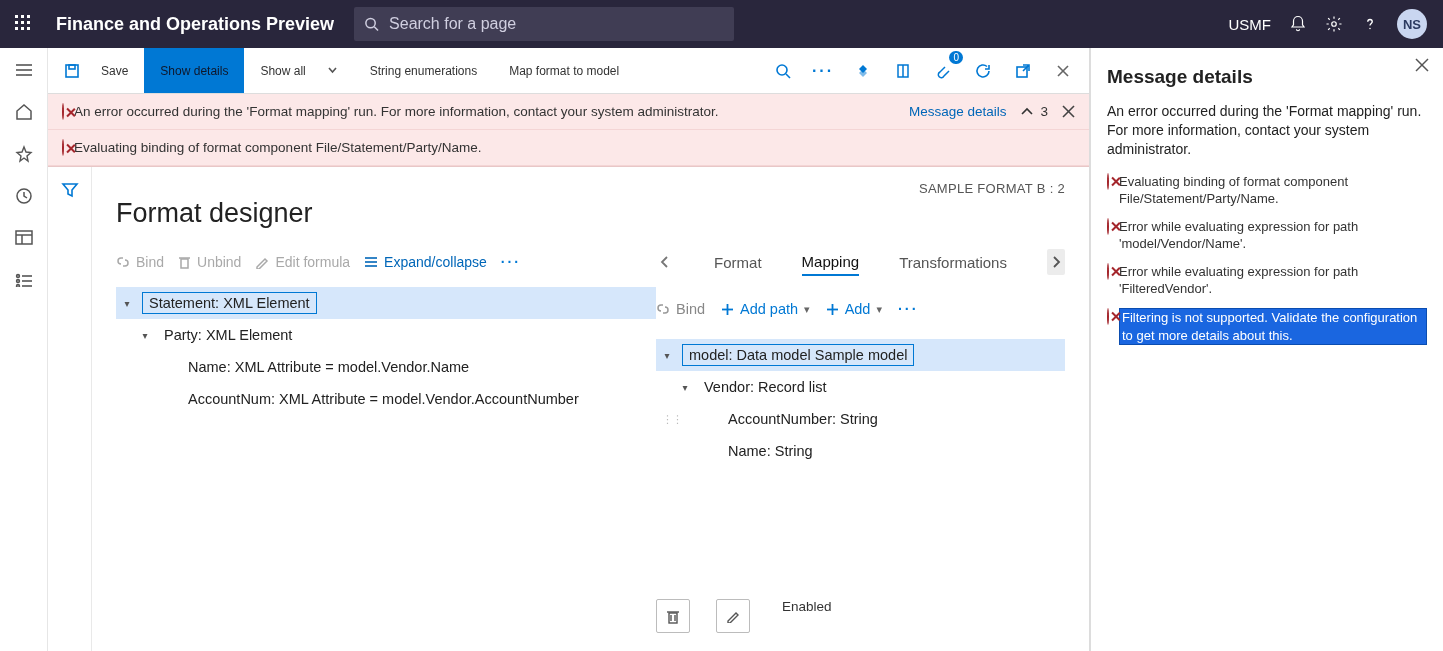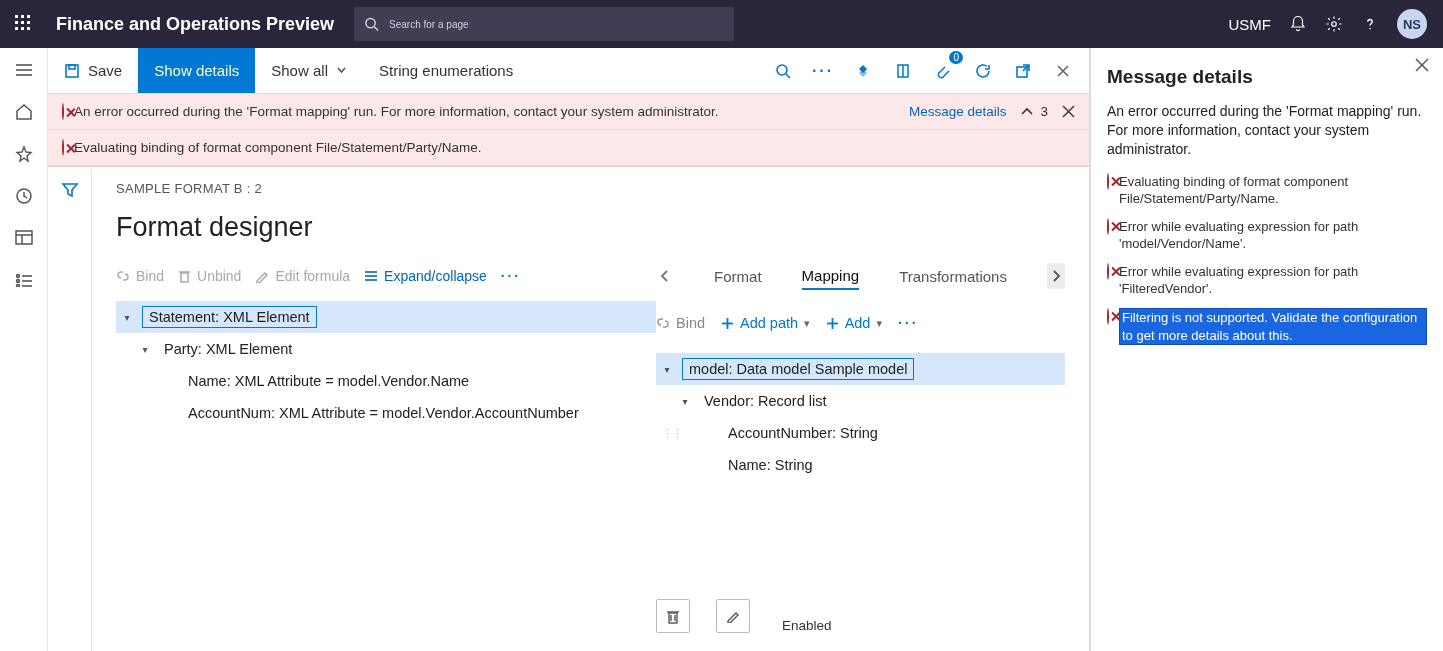--- a/index.html
+++ b/index.html
@@ -5,40 +5,40 @@
   * { box-sizing: border-box; font-family: "Segoe UI", Arial, sans-serif; }
   body { margin: 0; background: #fff; overflow: hidden; }
   .root { width: 1443px; height: 651px; display: flex; flex-direction: column; position: relative; }
 
   
   .top-header { height: 48px; background: #29263c; color: #fff; display: flex; align-items: center; }
   .top-header .waffle { width: 48px; display: flex; align-items:center; justify-content:center; cursor:pointer;}
   .top-header .app-title { font-size: 18px; font-weight: 600; padding: 0 20px 0 8px; }
   .top-header .search-wrap { flex: 0 0 380px; display:flex; align-items:center; }
   .top-header .search { display:flex; align-items:center; background:#403d54; border-radius:2px; height:34px; width:100%; padding:0 10px; color:#ddd;}
-  .top-header .search input { background:transparent; border:none; color:#ffffff; font-size:10px; margin-left:8px; width:100%; outline:none;}
+  .top-header .search input { background:transparent; border:none; color:#ffffff; font-size:16px; margin-left:8px; width:100%; outline:none;}
   .top-header .search input::placeholder{color:#d0cfe0;}
   .top-header .spacer { flex:1; }
   .top-header .right-icons { display:flex; align-items:center; gap:18px; padding-right:16px;}
   .top-header .right-icons .txt { font-size:15px; }
   .top-header .right-icons .circle { width:30px; height:30px; border-radius:50%; background:#c9d6f0; color:#2b3a60; display:flex; align-items:center; justify-content:center; font-size:13px; font-weight:600;}
   .hicon { width:18px; height:18px; display:inline-flex; align-items:center; justify-content:center; cursor:pointer;}
 
   
   .below-header { display:flex; height:calc(651px - 48px); }
   .left-rail { width:48px; border-right:1px solid #e6e6e6; display:flex; flex-direction:column; align-items:center; padding-top:12px; gap:22px; color:#555;}
   .left-rail .ri { width:20px; height:20px; display:flex; align-items:center; justify-content:center; cursor:pointer;}
 
   .main-area { flex:1; display:flex; flex-direction:column; border-right:1px solid #dcdcdc; min-width:0;}
   
   
   .cmdbar { height:46px; display:flex; align-items:stretch; border-bottom:1px solid #ddd; background:#fff; position:relative;}
-  .cmdbar .cmd { display:flex; align-items:center; padding:0 16px; font-size:15px; color:#333; cursor:pointer; gap:8px;}
+  .cmdbar .cmd { display:flex; align-items:center; padding:0 16px; font-size:12px; color:#333; cursor:pointer; gap:21px;}
   .cmdbar .cmd.save svg{color:#0078d4;}
-  .cmdbar .cmd.active { background:#0078d4; color:#fef9c3; }
+  .cmdbar .cmd.active { background:#0078d4; color:#0f172a; }
   .cmdbar .right-cmds { margin-left:auto; display:flex; align-items:center; gap:4px; padding-right:8px;}
   .cmdbar .iconbtn { width:36px; height:36px; display:flex; align-items:center; justify-content:center; color:#0078d4; cursor:pointer; border-radius:2px;}
   .cmdbar .iconbtn.gray{color:#555;}
   .cmdbar .badge { position:relative; }
   .cmdbar .badge .n { position:absolute; top:-2px; right:-2px; background:#0078d4; color:#fff; border-radius:8px; font-size:10px; padding:0 4px; line-height:13px;}
 
   
   .banner-zone { border-bottom:1px solid #e8c7c7; }
   .banner { background:#fce8e8; border-bottom:1px solid #f4d5d5; display:flex; align-items:center; min-height:36px; padding:4px 14px; font-size:13.5px; color:#333;}
   .banner .eicon { color:#a4262c; margin-right:10px; flex:0 0 auto;}
@@ -46,22 +46,22 @@
   .banner .btxt2 { flex:0 0 auto; margin-left:20px; white-space:nowrap; overflow:hidden; text-overflow:ellipsis; max-width:640px;}
   .banner .link { color:#0066b8; cursor:pointer; margin-left:12px;}
   .banner .count { display:flex; align-items:center; gap:6px; margin-left:14px; color:#333;}
   .banner .xclose { margin-left:14px; color:#444; cursor:pointer;}
 
   
   .designer-row { display:flex; flex:1; min-height:0;}
   .filter-col { width:44px; border-right:1px solid #e9e9e9; display:flex; justify-content:center; padding-top:14px;}
   .filter-col svg{color:#0078d4; cursor:pointer;}
   .designer-main { flex:1; padding:14px 24px 0 24px; display:flex; flex-direction:column; min-width:0;}
-  .breadcrumb { font-size:13px; color:#555; letter-spacing:.3px;}
-  .page-title { font-size:27px; font-weight:400; margin:16px 0 14px 0; color:#222;}
+  .breadcrumb { font-size:13px; color:#555; letter-spacing:.3px;text-align:right;}
+  .page-title { font-size:27px; font-weight:400; margin:2px 0 14px 0; color:#222;}
   
   .panes { display:flex; gap:0; flex:1; min-height:0; position:relative;}
   .pane { display:flex; flex-direction:column; min-width:0;}
   .pane.left { flex:0 0 540px; }
   .pane.right { flex:1; position:relative; }
   .splitter { position:absolute; left:546px; top:170px; color:#bbb; font-size:11px; letter-spacing:-1px; user-select:none;}
   
   .toolbar { display:flex; align-items:center; gap:14px; height:38px; color:#777; font-size:14px; }
   .toolbar .tbtn { display:flex; align-items:center; gap:6px; cursor:pointer;}
   .toolbar .tbtn.blue{ color:#0066b8;}
@@ -80,21 +80,21 @@
   .trow.sel { background:#d6e7fb; }
   .trow.sel .label{ border:1px solid #0078d4; background:#fff0; padding:2px 6px;}
   .trow .label{ padding:2px 4px;}
   .indent1{padding-left:22px;} .indent2{padding-left:46px;}
 
   .right-toolbar { display:flex; align-items:center; gap:16px; height:40px; font-size:14.5px; color:#0078d4;}
   .right-toolbar .rl { display:flex; align-items:center; gap:6px; cursor:pointer;}
   .right-toolbar .rl.gray{color:#888;}
   .right-toolbar .chev { color:#666; font-size:11px;}
   
-  .bottom-tools { position:absolute; bottom:18px; left:0; display:flex; align-items:flex-end; gap:26px;}
+  .bottom-tools { position:absolute; bottom:18px; left:0; display:flex; align-items:flex-start; gap:26px;}
   .sqbtn { width:34px; height:34px; border:1px solid #bcbcbc; border-radius:2px; display:flex; align-items:center; justify-content:center; color:#555; cursor:pointer;}
   .enabled-label { font-size:13.5px; color:#333; margin-left:6px;}
   
   
   .msg-panel { width:353px; border-left:1px solid #ddd; display:flex; flex-direction:column; padding:14px 16px 10px 16px; position:relative;}
   .msg-panel .mp-close { position:absolute; top:10px; right:14px; color:#555; cursor:pointer;}
   .msg-panel h2 { font-size:19px; font-weight:600; margin:4px 0 14px 0; color:#222;}
   .msg-panel .desc { font-size:14px; color:#222; line-height:1.35; margin-bottom:14px;}
   .msg-list { display:flex; flex-direction:column; gap:10px;}
   .msg-item { display:flex; gap:10px; font-size:13px; color:#333; line-height:1.35;}
@@ -219,20 +219,23 @@
           </div>
       <div class="cmd">
             <span>Show all</span> 
             <svg width="11" height="11" stroke="#555" stroke-width="1.6" fill="none">
               <path d="M2 3l3.5 4L9 3"></path>
             </svg>
           </div>
       <div class="cmd">
             <span>String enumerations</span>
           </div>
+      <div class="cmd">
+            <span>Map format to model</span>
+          </div>
       <div class="right-cmds">
         <span class="iconbtn">
               <svg width="16" height="16" fill="none" stroke="#0078d4" stroke-width="1.6">
                 <circle cx="7" cy="7" r="5"></circle>
                 <line x1="11" y1="11" x2="15" y2="15"></line>
               </svg>
             </span>
         <span class="iconbtn" style="font-weight:700;letter-spacing:2px;">···</span>
         <span class="iconbtn">
               <svg width="16" height="16" fill="#0078d4">

